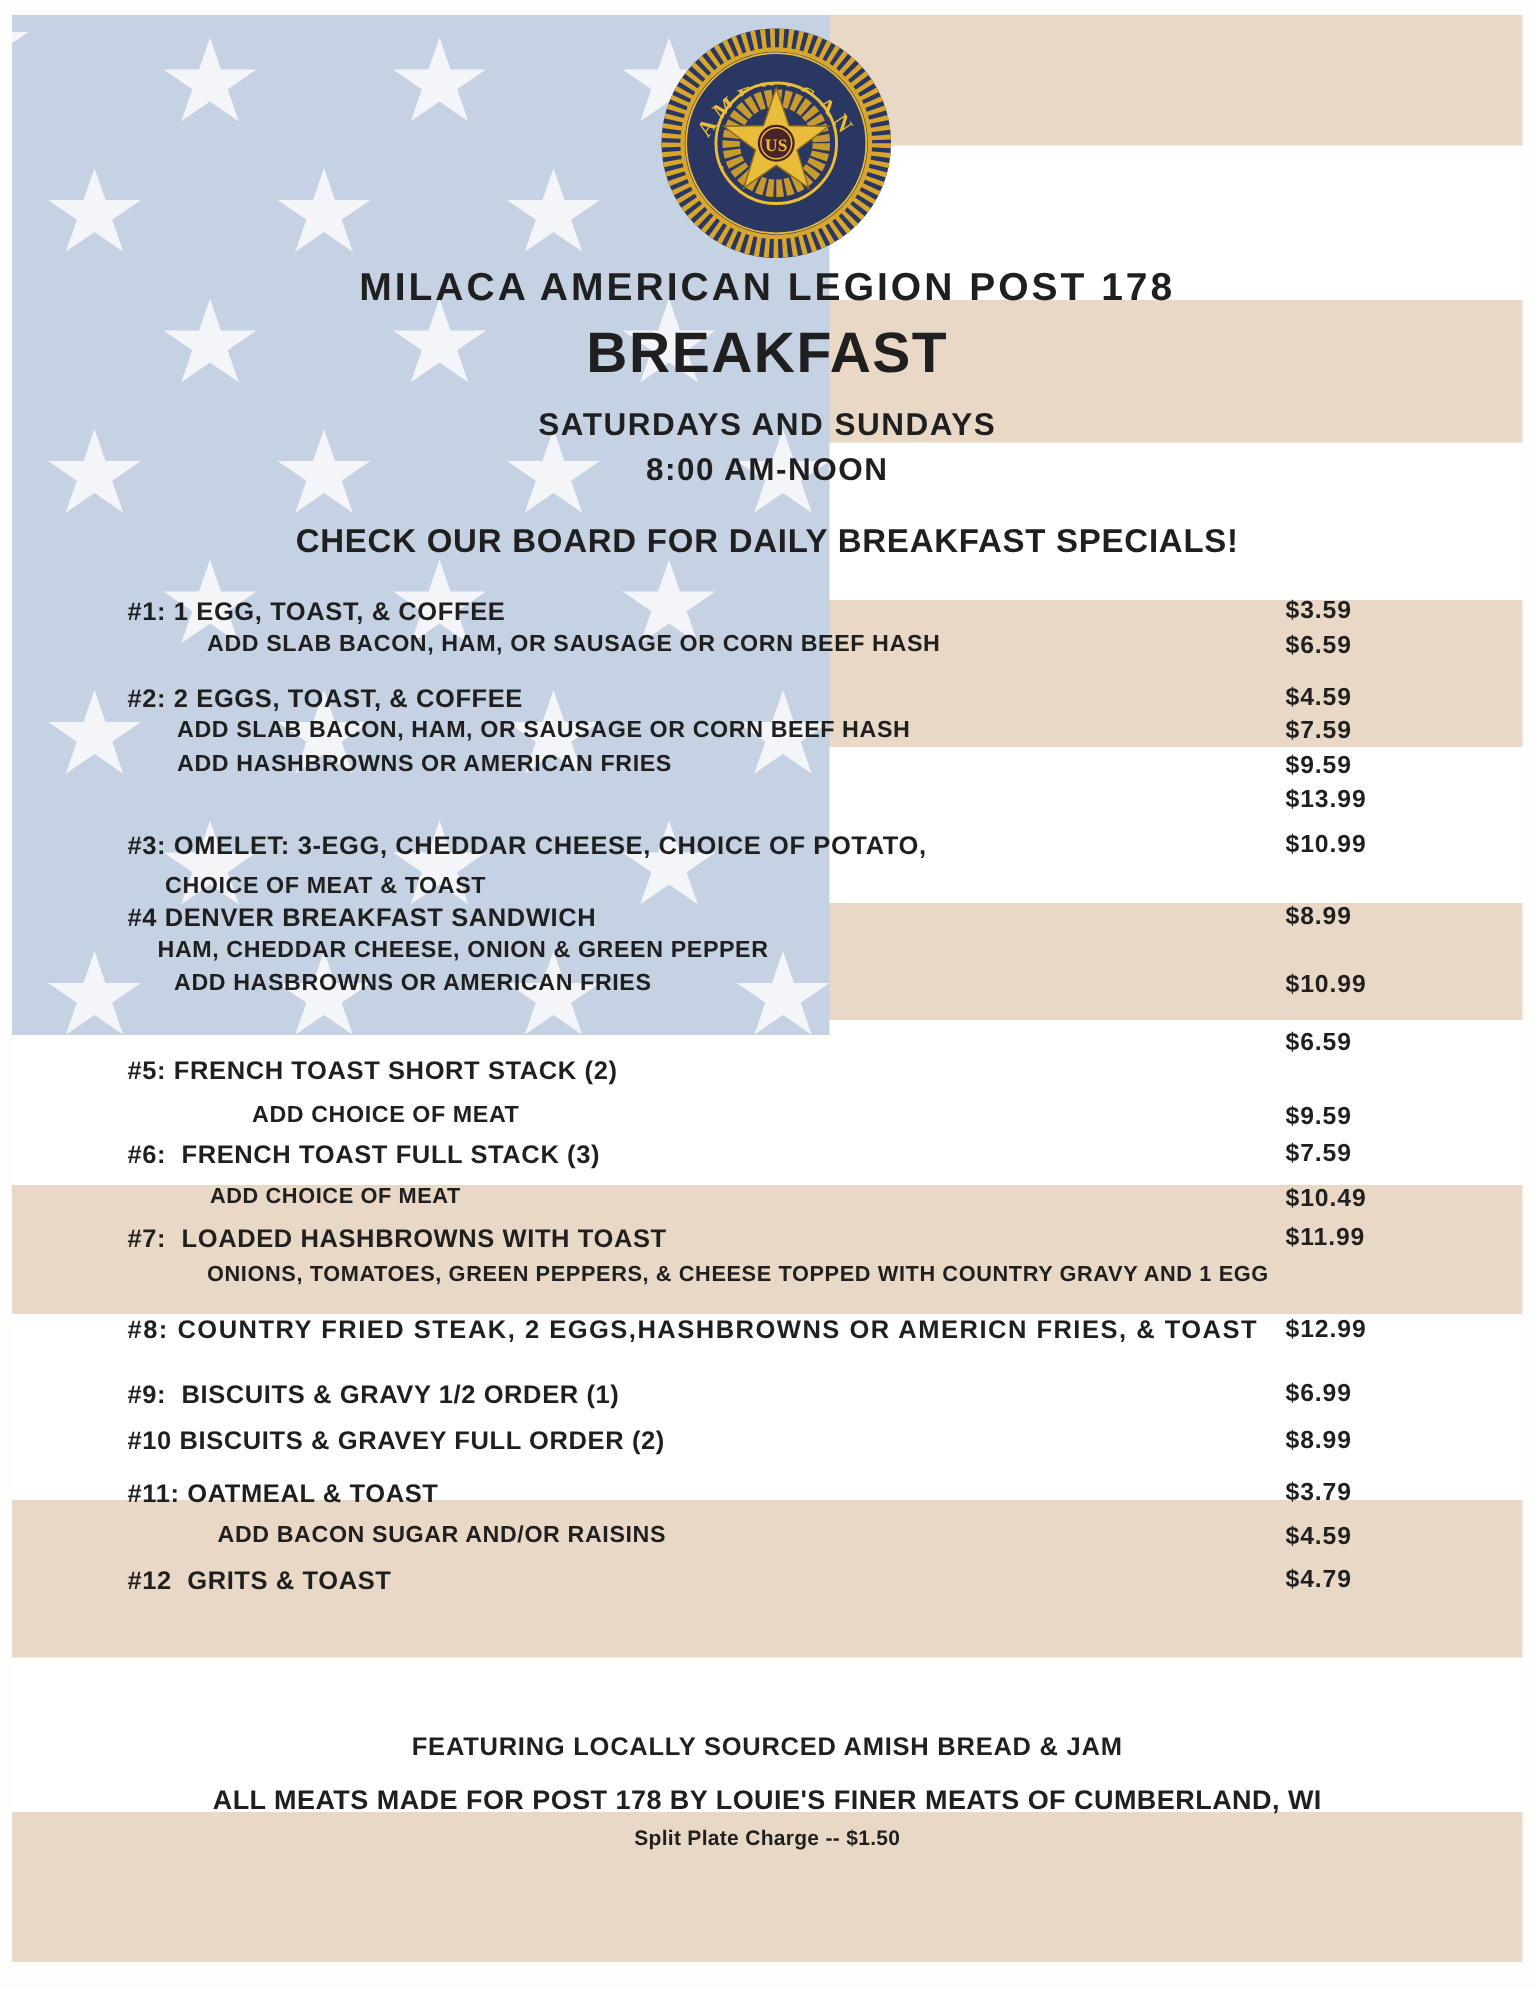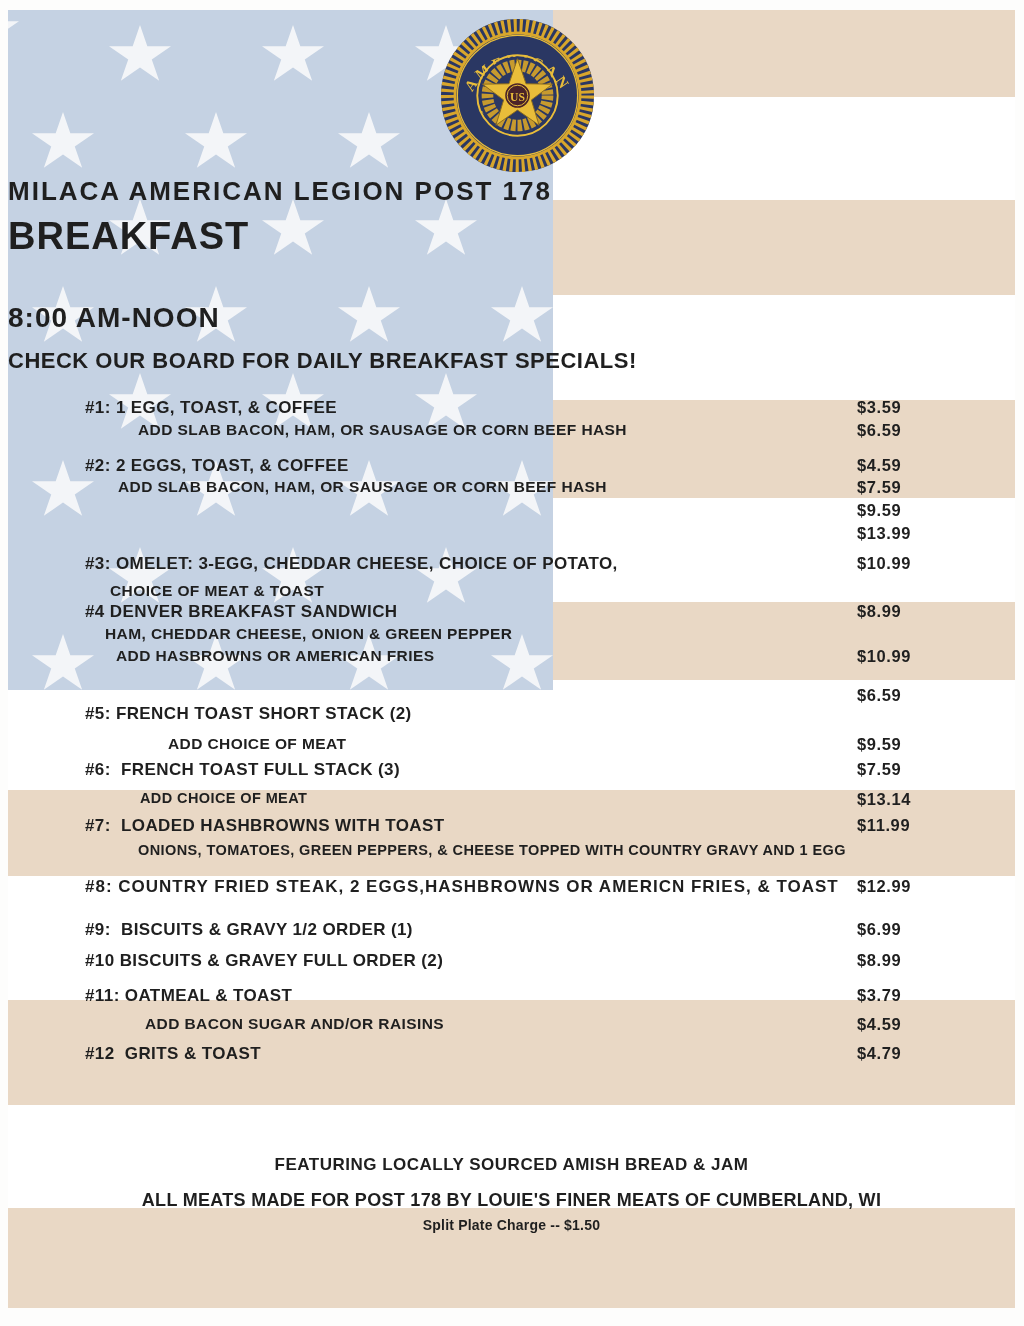--- a/index.html
+++ b/index.html
@@ -20,25 +20,25 @@
     margin:0 auto;
   }
   .flag{position:absolute;left:8px;top:10px;width:1007px;height:1298px;background:#fff;}
   .stripe{position:absolute;left:0;width:100%;background:var(--tan);}
   .canton{position:absolute;left:0;top:0;width:545px;height:680px;background:var(--canton);overflow:hidden;}
   .star{
     position:absolute;width:62px;height:60px;background:var(--star);
     clip-path:polygon(50% 0%,61.8% 35.5%,100% 35.5%,69% 57.5%,80.9% 93%,50% 71%,19.1% 93%,31% 57.5%,0% 35.5%,38.2% 35.5%);
   }
   .emblem{position:absolute;left:440px;top:18px;width:155px;height:155px;}
-  .hline{position:absolute;left:8px;width:1007px;text-align:left;font-weight:bold;line-height:1.05;white-space:pre;}
+  .hline{position:absolute;left:8px;width:1007px;text-align:center;font-weight:bold;line-height:1.05;white-space:pre;}
   .org-line{top:178px;font-size:26px;letter-spacing:2px;}
   .big-title{top:217px;font-size:38px;letter-spacing:1px;}
   .days-line{top:273px;font-size:21px;letter-spacing:1px;}
-  .hours-line{top:303px;font-size:28px;letter-spacing:1px;}
+  .hours-line{top:303px;font-size:21px;letter-spacing:1px;}
   .board-line{top:349px;font-size:22px;letter-spacing:0.5px;}
   .menu-line{position:absolute;left:0;width:1024px;height:22px;}
   .ml-label{position:absolute;top:0;font-weight:bold;letter-spacing:0.4px;white-space:pre;}
   .ml-price{position:absolute;top:0;left:857px;font-weight:bold;font-size:16.5px;letter-spacing:0.6px;white-space:pre;}
   .f-line{position:absolute;left:8px;width:1007px;text-align:center;font-weight:bold;white-space:pre;}
   .f-featuring{top:1155px;font-size:17px;letter-spacing:0.5px;}
   .f-meats{top:1190px;font-size:18px;letter-spacing:0.3px;}
   .f-split{top:1217px;font-size:14px;letter-spacing:0.2px;}
 </style>
 </head>
@@ -105,20 +105,21 @@
     <circle r="40" fill="#2a3763"></circle>
     <circle r="31" fill="none" stroke="#c79a2e" stroke-width="12" stroke-dasharray="4.5 1.8"></circle>
     <polygon points="0,-38 8.8,-12.1 36.1,-11.7 14.3,4.6 22.3,30.7 0,15 -22.3,30.7 -14.3,4.6 -36.1,-11.7 -8.8,-12.1" fill="#e9bd3a" stroke="#8a6a1d" stroke-width="1"></polygon>
     <circle r="13.5" fill="#4a2328" stroke="#e9bd3a" stroke-width="1.6"></circle>
     <circle r="10.6" fill="none" stroke="#e9bd3a" stroke-width="1"></circle>
     <text x="0" y="5.2" text-anchor="middle" font-size="12" font-weight="bold" fill="#e9bd3a" font-family="Liberation Serif, serif">US</text>
   </svg>
 
   <div class="hline org-line">MILACA AMERICAN LEGION POST 178</div>
   <div class="hline big-title">BREAKFAST</div>
+  <div class="hline days-line">SATURDAYS AND SUNDAYS</div>
   <div class="hline hours-line">8:00 AM-NOON</div>
   <div class="hline board-line">CHECK OUR BOARD FOR DAILY BREAKFAST SPECIALS!</div>
 
   <div>
       <div class="menu-line" style="top: 398px;">
         <span class="ml-label" style="left: 85px; font-size: 17px;">#1: 1 EGG, TOAST, &amp; COFFEE</span>
         <span class="ml-price" style="left: 857px;">$3.59</span>
       </div>
       <div class="menu-line" style="top: 421px;">
         <span class="ml-label" style="left: 138px; font-size: 15.5px;">ADD SLAB BACON, HAM, OR SAUSAGE OR CORN BEEF HASH</span>
@@ -126,20 +127,21 @@
       </div>
       <div class="menu-line" style="top: 456px;">
         <span class="ml-label" style="left: 85px; font-size: 17px;">#2: 2 EGGS, TOAST, &amp; COFFEE</span>
         <span class="ml-price" style="left: 857px;">$4.59</span>
       </div>
       <div class="menu-line" style="top: 478px;">
         <span class="ml-label" style="left: 118px; font-size: 15.5px;">ADD SLAB BACON, HAM, OR SAUSAGE OR CORN BEEF HASH</span>
         <span class="ml-price" style="left: 857px;">$7.59</span>
       </div>
       <div class="menu-line" style="top: 501px;">
+        <span class="ml-label" style="left: 118px; font-size: 15.5px;">ADD HASHBROWNS OR AMERICAN FRIES</span>
         <span class="ml-price" style="left: 857px;">$9.59</span>
       </div>
       <div class="menu-line" style="top: 524px;">
         <span class="ml-price" style="left: 857px;">$13.99</span>
       </div>
       <div class="menu-line" style="top: 554px;">
         <span class="ml-label" style="left: 85px; font-size: 17px;">#3: OMELET: 3-EGG, CHEDDAR CHEESE, CHOICE OF POTATO,</span>
         <span class="ml-price" style="left: 857px;">$10.99</span>
       </div>
       <div class="menu-line" style="top: 582px;">
@@ -165,21 +167,21 @@
       <div class="menu-line" style="top: 735px;">
         <span class="ml-label" style="left: 168px; font-size: 15.5px;">ADD CHOICE OF MEAT</span>
         <span class="ml-price" style="left: 857px;">$9.59</span>
       </div>
       <div class="menu-line" style="top: 760px;">
         <span class="ml-label" style="left: 85px; font-size: 17px;">#6:  FRENCH TOAST FULL STACK (3)</span>
         <span class="ml-price" style="left: 857px;">$7.59</span>
       </div>
       <div class="menu-line" style="top: 790px;">
         <span class="ml-label" style="left: 140px; font-size: 14.5px;">ADD CHOICE OF MEAT</span>
-        <span class="ml-price" style="left: 857px;">$13.14</span>
+        <span class="ml-price" style="left: 857px;">$10.49</span>
       </div>
       <div class="menu-line" style="top: 816px;">
         <span class="ml-label" style="left: 85px; font-size: 17px;">#7:  LOADED HASHBROWNS WITH TOAST</span>
         <span class="ml-price" style="left: 857px;">$11.99</span>
       </div>
       <div class="menu-line" style="top: 842px;">
         <span class="ml-label" style="left: 138px; font-size: 14.5px;">ONIONS, TOMATOES, GREEN PEPPERS, &amp; CHEESE TOPPED WITH COUNTRY GRAVY AND 1 EGG</span>
       </div>
       <div class="menu-line" style="top: 877px;">
         <span class="ml-label" style="left: 85px; font-size: 17px; letter-spacing: 1px;">#8: COUNTRY FRIED STEAK, 2 EGGS,HASHBROWNS OR AMERICN FRIES, &amp; TOAST</span>

